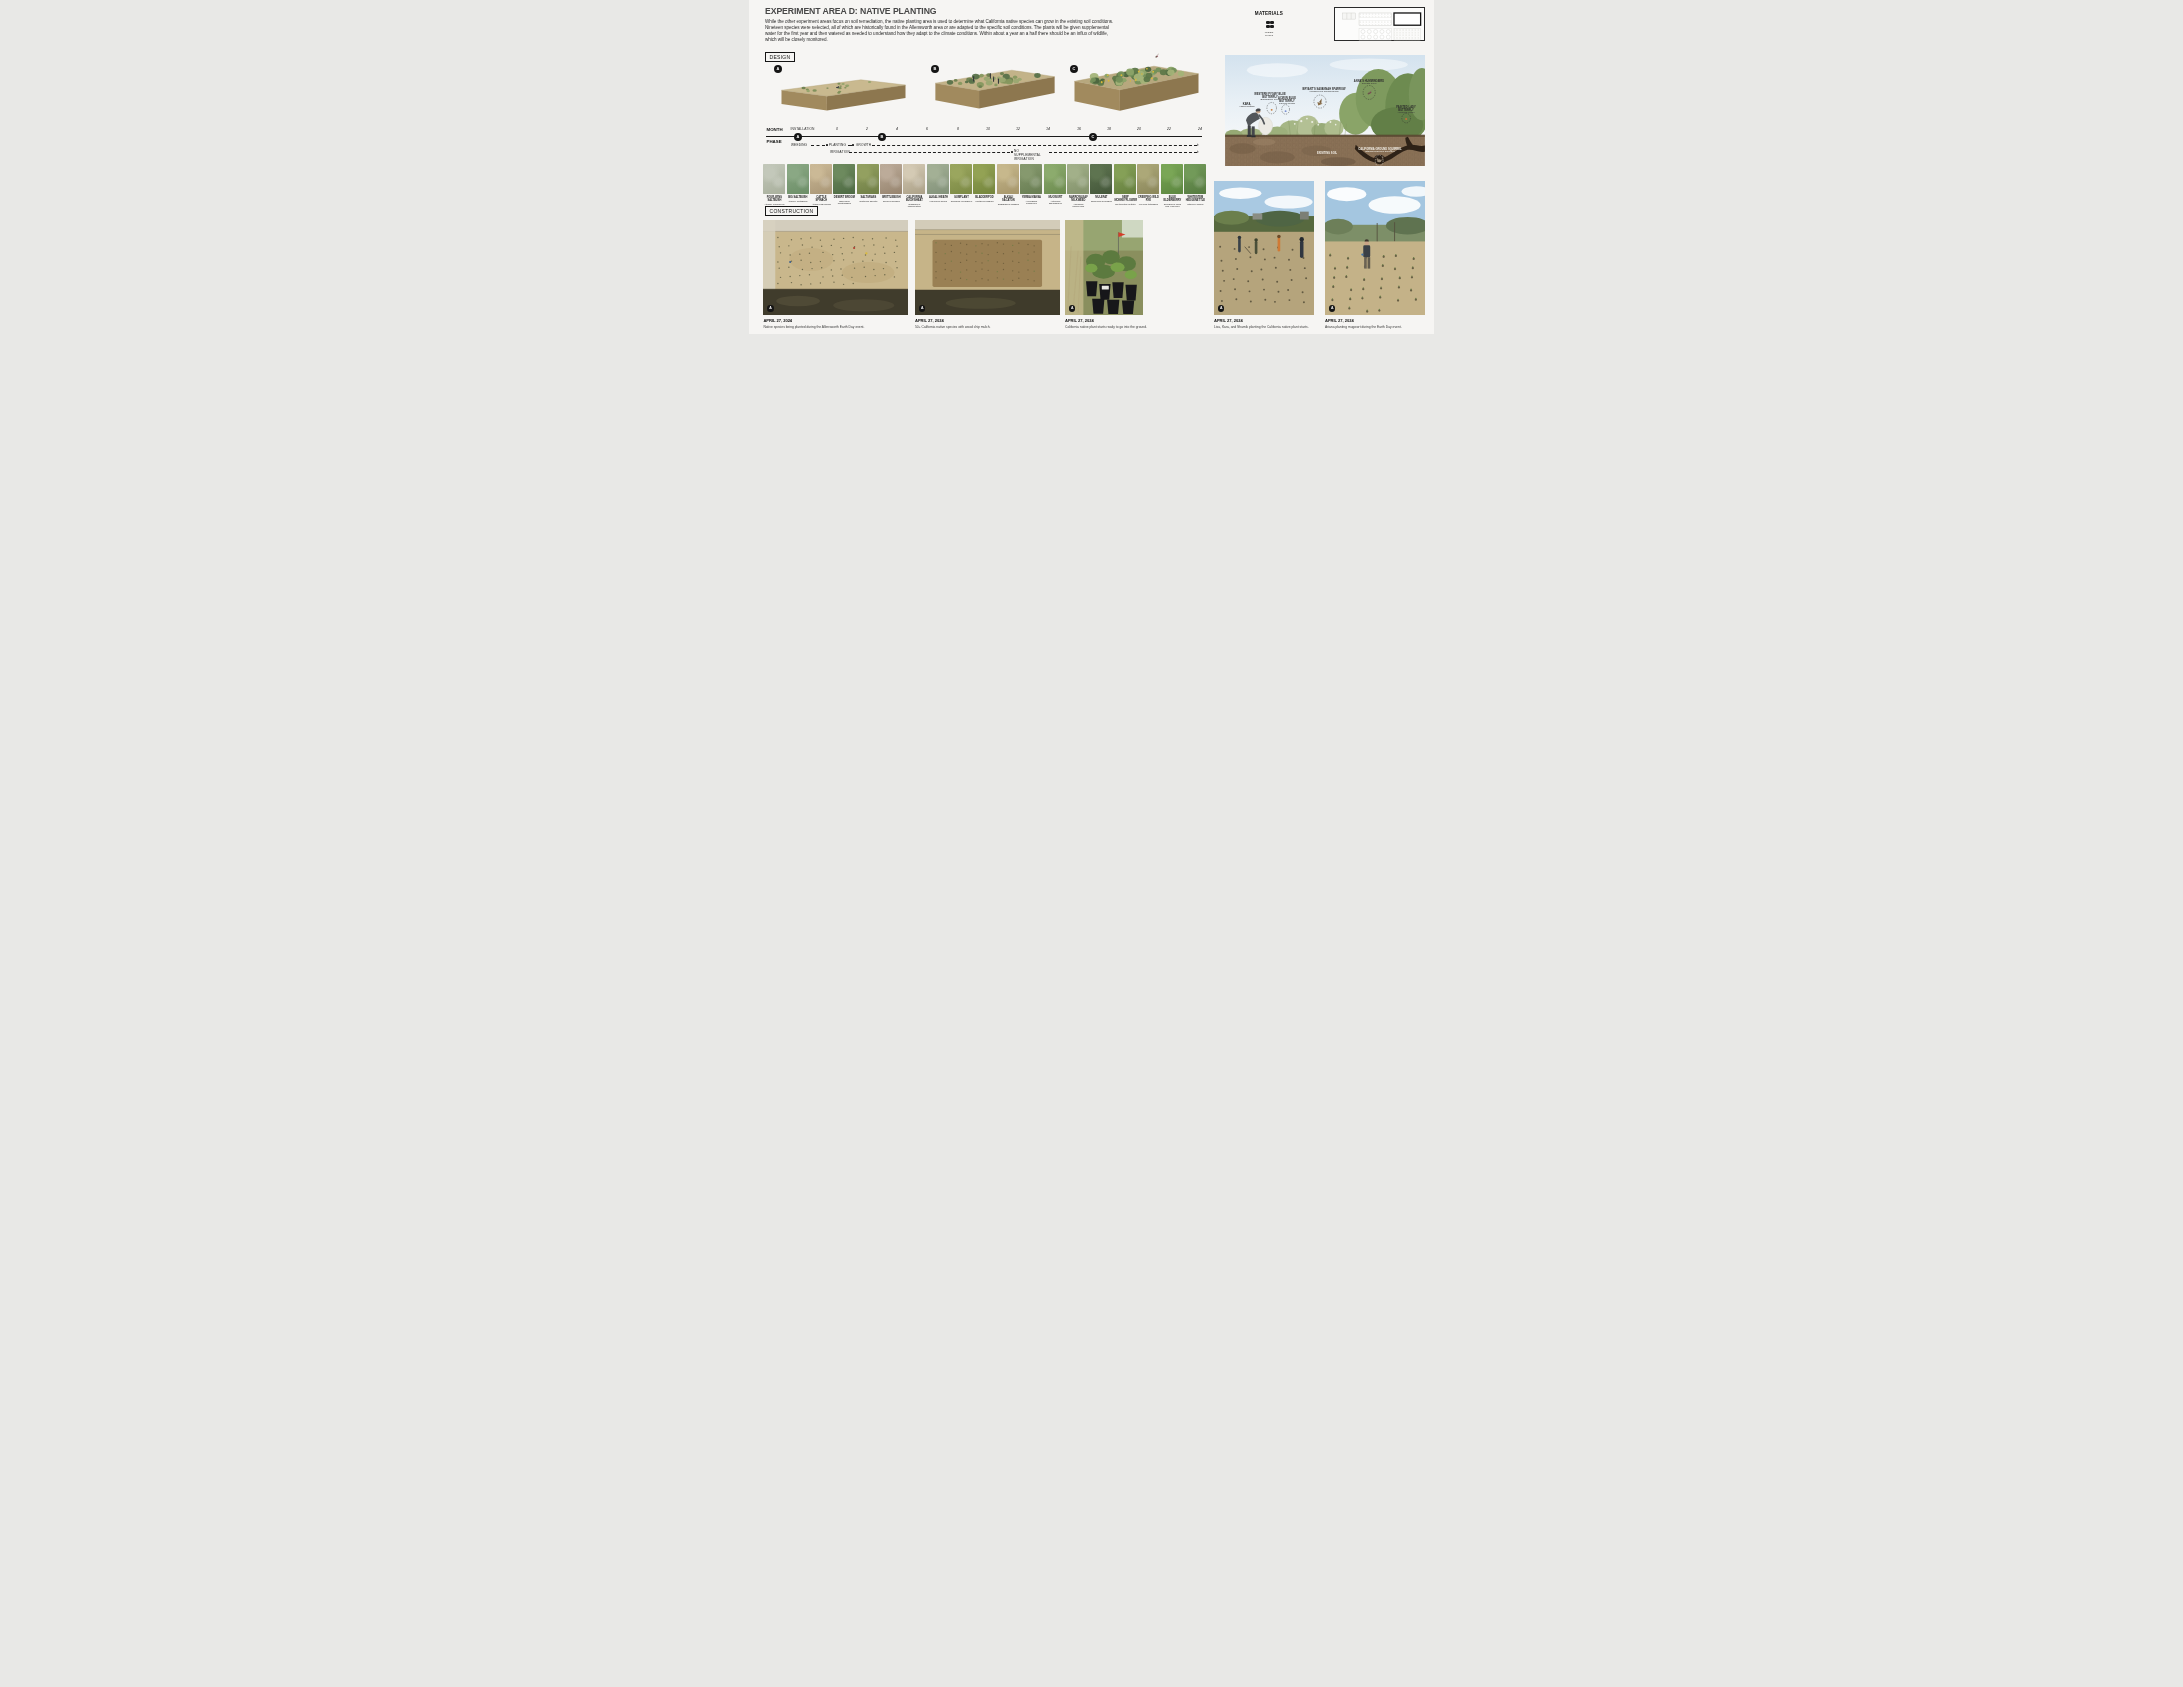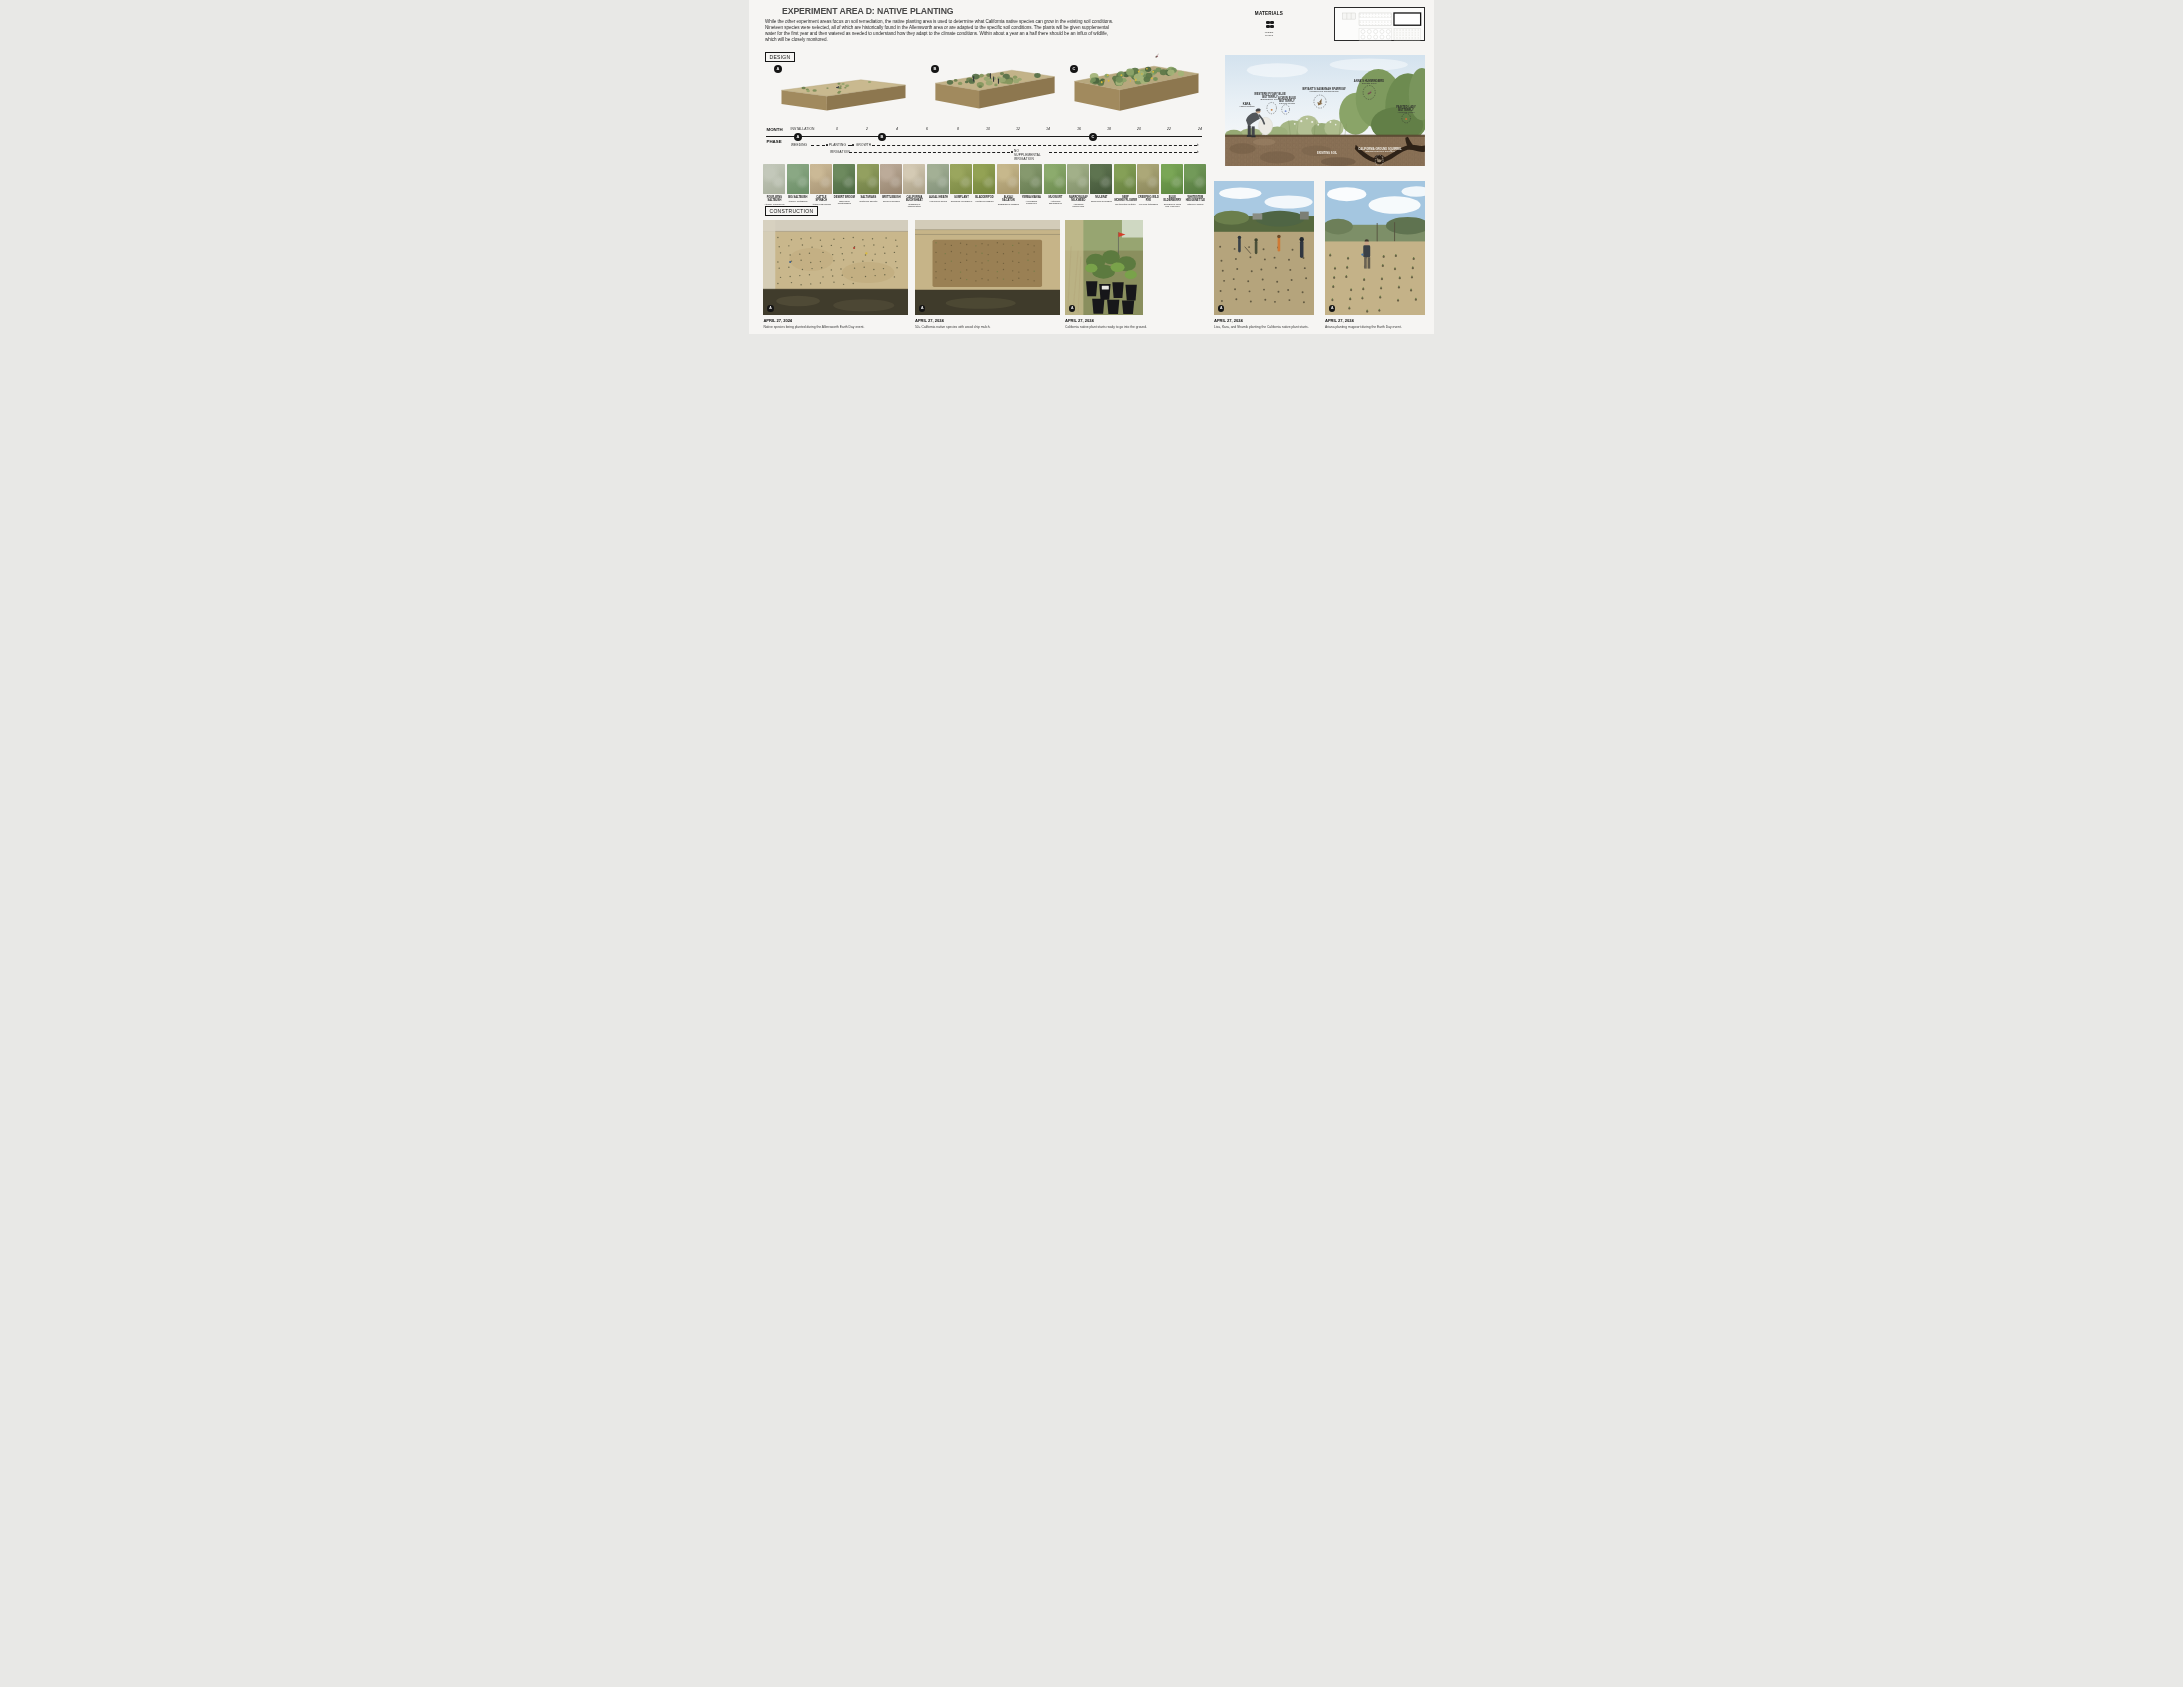--- a/index.html
+++ b/index.html
@@ -4,21 +4,21 @@
 <style>
   html,body{margin:0;padding:0;background:#e8e8e6;}
   *{box-sizing:border-box;}
   .board{
     position:relative;width:685px;height:334px;margin:0 auto;
     background:#f6f5f3;overflow:hidden;
     font-family:"Liberation Sans","DejaVu Sans",sans-serif;color:#2a2a2a;
   }
   .abs{position:absolute;}
   
-  .page-title{left:16px;top:5.7px;font-size:8.7px;font-weight:700;letter-spacing:-0.1px;color:#474747;margin-left:17px;}
+  .page-title{left:16px;top:5.7px;font-size:8.7px;font-weight:700;letter-spacing:-0.1px;color:#474747;}
   .intro{left:16px;top:19px;width:355px;font-size:4.6px;line-height:6px;color:#2b2b2b;letter-spacing:-0.04px;}
   .section-tag{
     border:0.8px solid #151515;color:#151515;padding:0.9px 3.5px 1.3px;
     font-size:5px;letter-spacing:0.3px;background:transparent;display:inline-block;
   }
   
   .badge{
     width:7.9px;height:7.9px;border-radius:50%;background:#151515;color:#fff;
     display:flex;align-items:center;justify-content:center;
     font-size:3.9px;font-weight:700;

